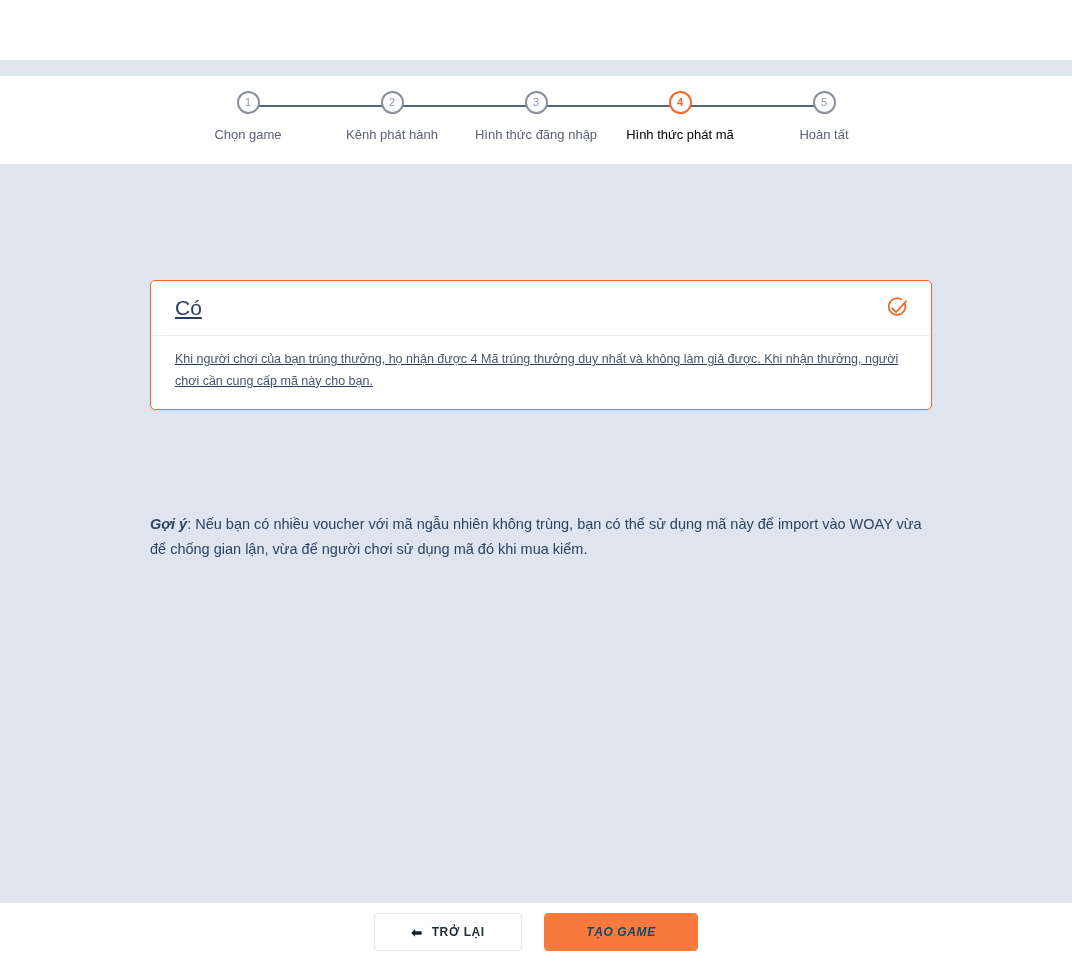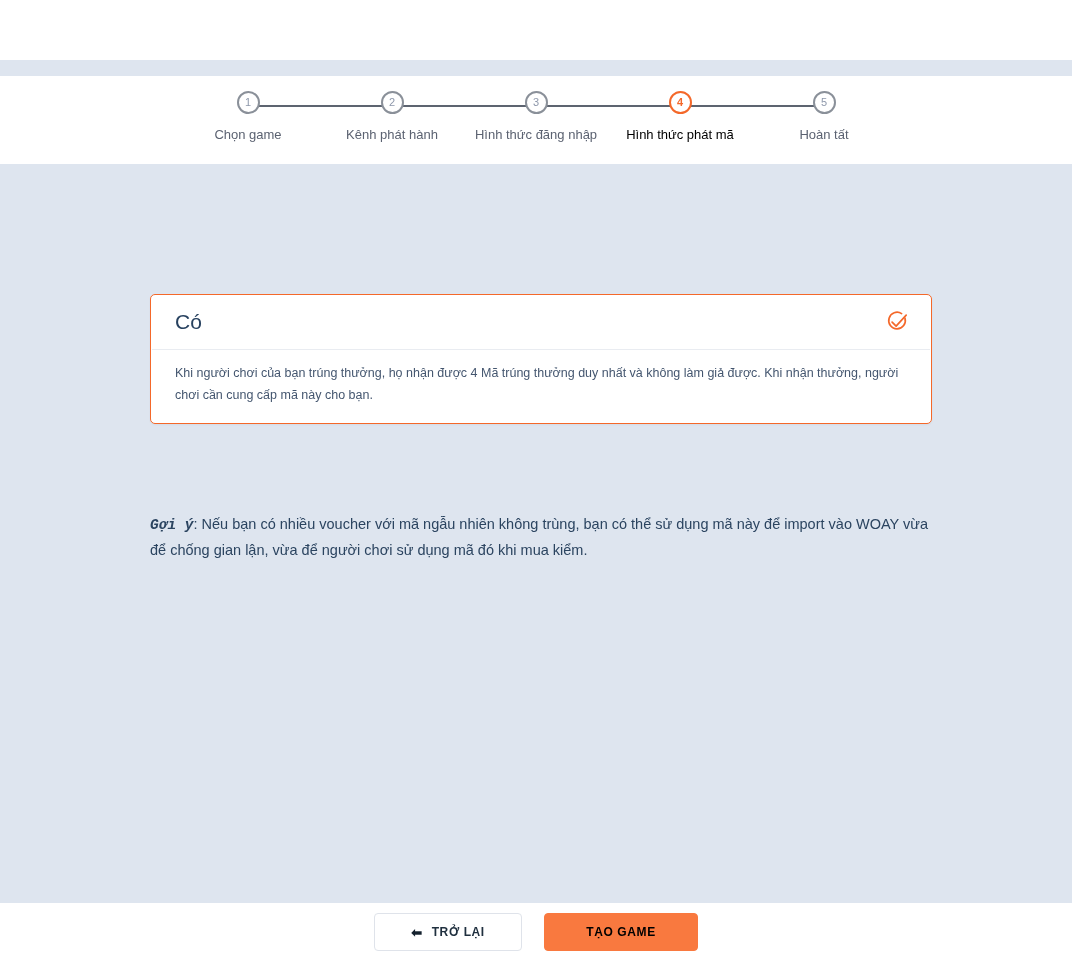--- a/index.html
+++ b/index.html
@@ -198,23 +198,24 @@
     position: absolute;
     top: 35px;
     left: 42px;
     font-size: 25px;
     color: #26415f;
     letter-spacing: -0.1px;
   }
 
   .options {
     position: absolute;
-    top: 130px;
+    top: 116px;
     left: 150px;
     width: 782px;
+    text-decoration: underline;
   }
 
   .option-card {
     background: #ffffff;
     border: 1px solid #dfe3ea;
     border-radius: 5px;
     box-shadow: 0 1px 2px rgba(40,55,80,0.05);
     margin-bottom: 21px;
   }
   .option-card.selected {
@@ -255,21 +256,20 @@
     top: 348px;
     left: 150px;
     width: 790px;
     font-size: 14.5px;
     line-height: 1.72;
     color: #2b4460;
   }
   .hint b {
     font-style: italic;
     font-weight: bold;
-    font-family: Liberation Mono, monospace;
   }
 
   
   .btn {
     border-radius: 4px;
     font-size: 12px;
     font-weight: bold;
     letter-spacing: 0.6px;
     cursor: pointer;
     display: flex;
@@ -282,21 +282,22 @@
     background: #ffffff;
     border: 1px solid #dfe3ea;
     color: #20303f;
     gap: 9px;
   }
   .btn-primary {
     width: 154px;
     height: 38px;
     background: #f9793f;
     border: 1px solid #f9793f;
-    color: #000000;
+    color: #0c4a6e;
+    font-style: italic;
   }
   .arrow-left {
     display: inline-block;
     font-size: 13px;
     line-height: 1;
     color: #14212e;
   }
 </style>
 </head>
 <body>

